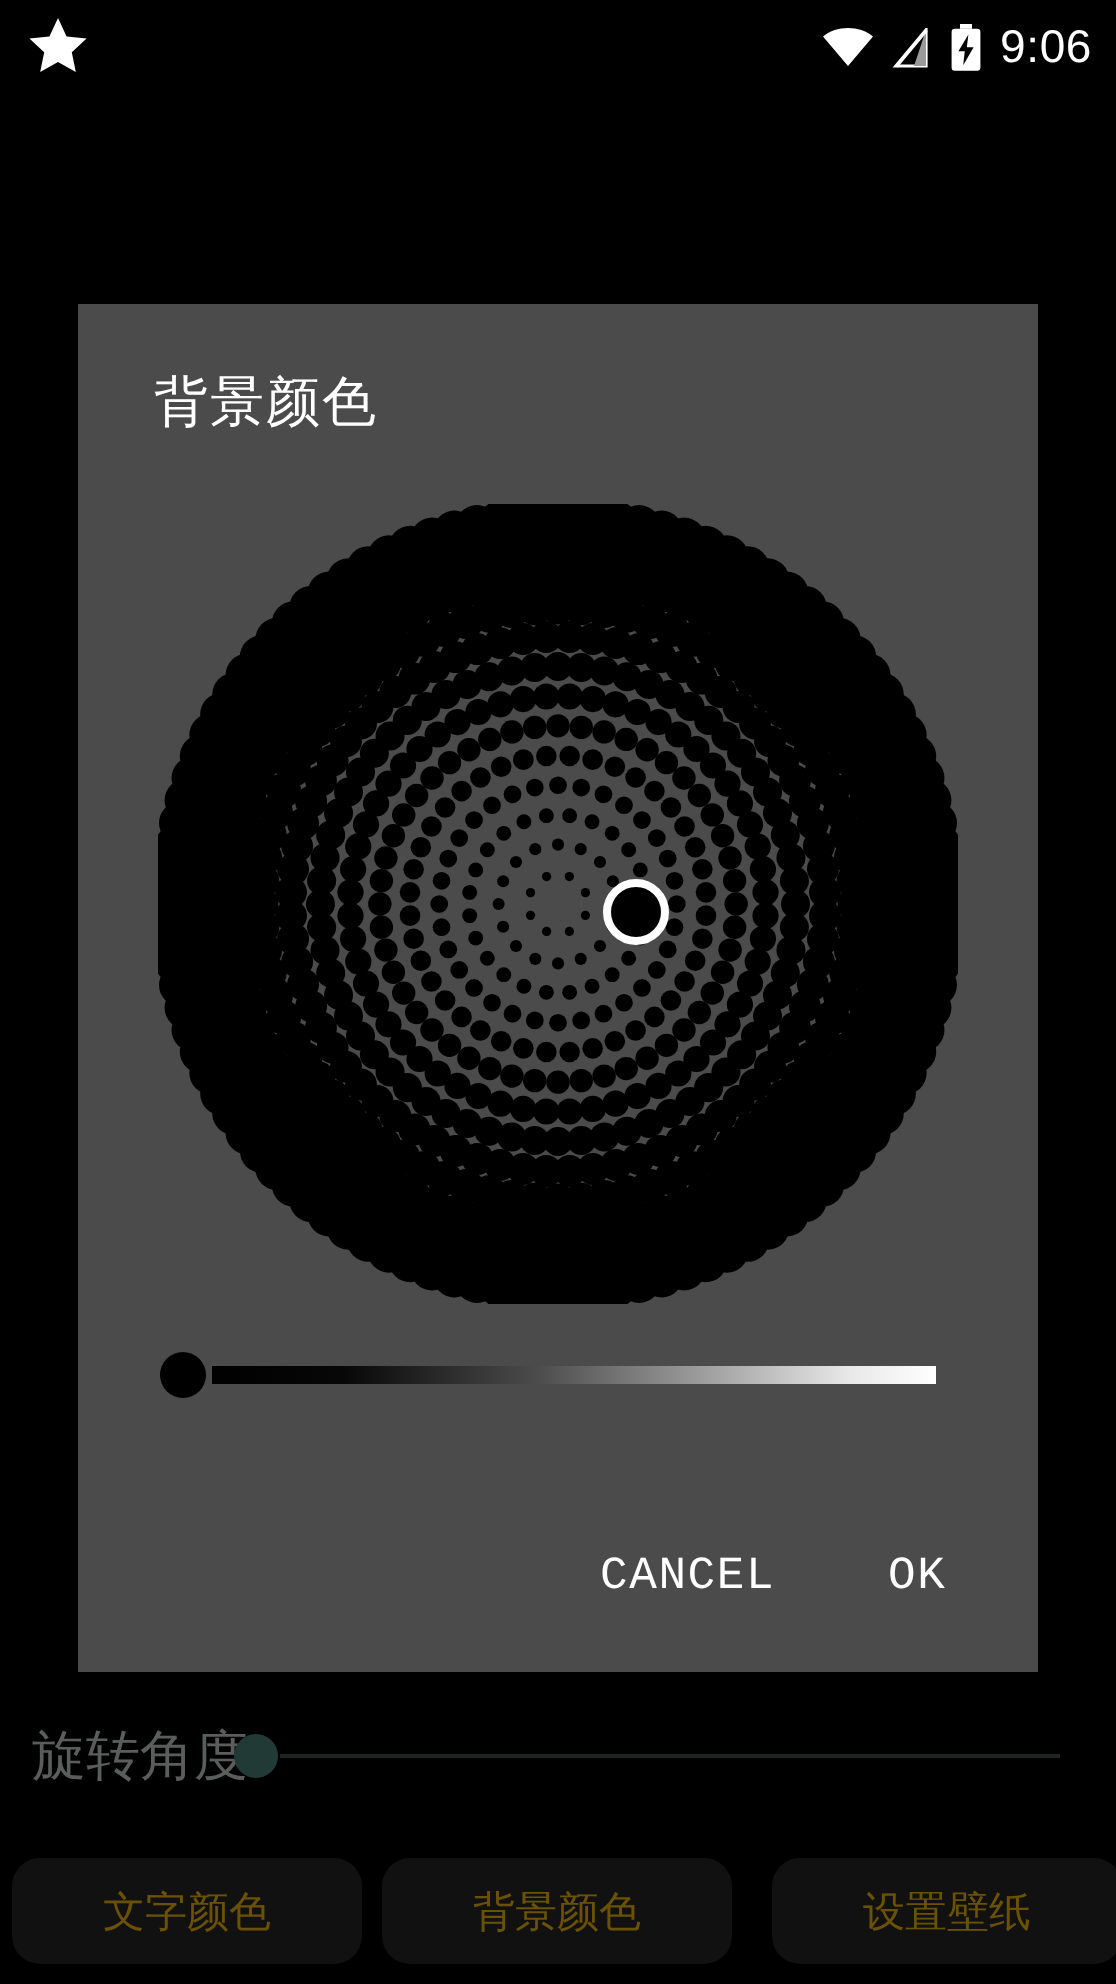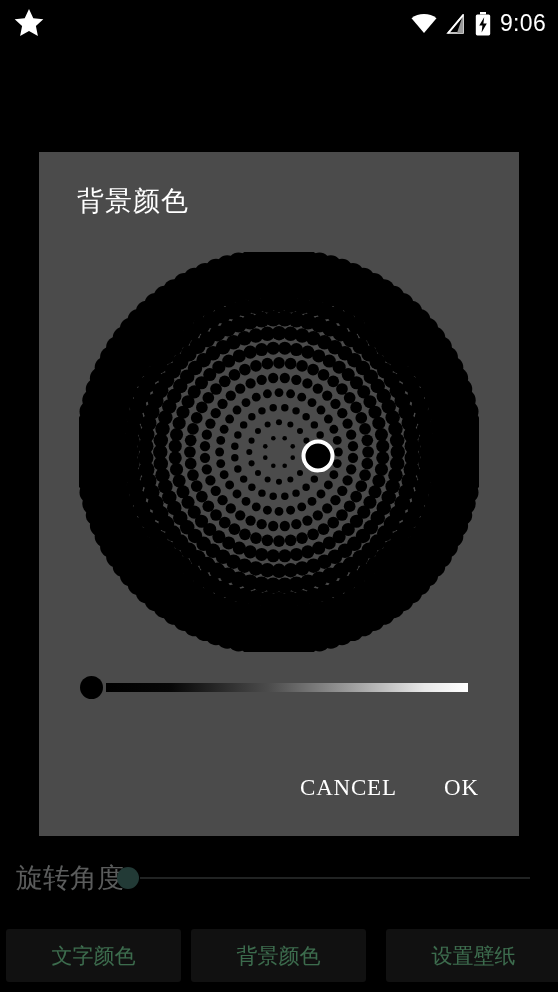--- a/index.html
+++ b/index.html
@@ -109,22 +109,22 @@
     width: 558px; height: 53px;
     z-index: 12;
   }
   .bottom-btn {
     position: absolute;
     top: 0;
     height: 53px;
     width: 175px;
     background: #262626;
     border: none;
-    border-radius: 3px;
-    color: #86efac;
+    border-radius: 14px;
+    color: #eab308;
     font-size: 21px;
     font-family: "Liberation Sans", "DejaVu Sans", sans-serif;
     display: flex;
     align-items: center;
     justify-content: center;
     padding: 0;
   }
   #btn-text-color { left: 6px; }
   #btn-bg-color   { left: 191px; }
   #btn-wallpaper  { left: 386px; text-align: right; }
@@ -188,21 +188,21 @@
     width: 480px; height: 56px;
   }
   .dlg-btn {
     position: absolute;
     top: 0;
     height: 44px;
     background: transparent;
     border: none;
     color: #ffffff;
     font-size: 23px;
-    font-family: Liberation Serif, serif;
+    font-family: Liberation Mono, monospace;
     letter-spacing: 0.8px;
     padding: 0 8px;
     display: flex;
     align-items: center;
   }
   #dlg-cancel { left: 253px; }
   #dlg-ok { left: 397px; }
 </style>
 </head>
 <body>

